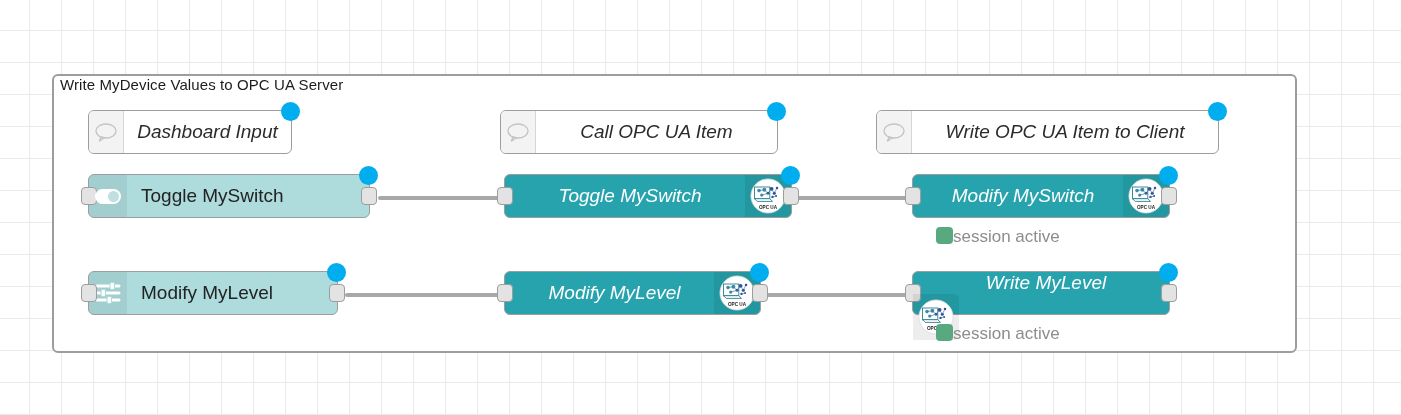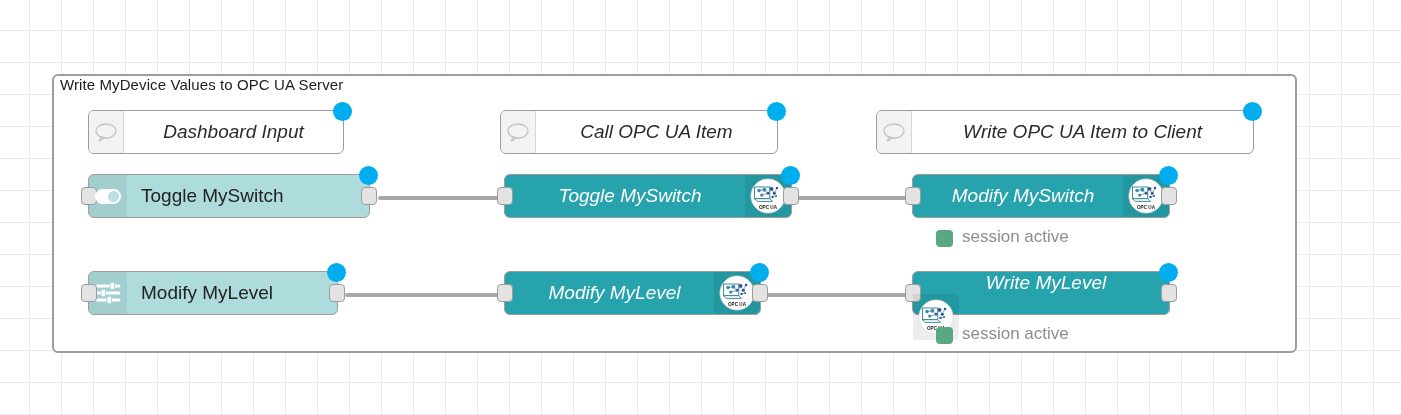--- a/index.html
+++ b/index.html
@@ -165,22 +165,21 @@
     border-radius: 50%;
     background: #00aeef;
     top: -9px;
     right: -9px;
   }
 
   
   .status {
     position: absolute;
     display: flex;
-    align-items: flex-end;
-    gap: 9px;
+    align-items: flex-start;
     padding-left: 17px;
   }
   .status-dot {
     width: 17px;
     height: 17px;
     border-radius: 4px;
     background: #59a980;
   }
   .status-text {
     font-size: 17px;
@@ -214,21 +213,21 @@
 
   <div class="group-box"></div>
   <div class="group-title">Write MyDevice Values to OPC UA Server</div>
 
   <div class="wire" style="left:378px; top:196px; width:126px;"></div>
   <div class="wire" style="left:784px; top:196px; width:128px;"></div>
 
   <div class="wire" style="left:345px; top:293px; width:158px;"></div>
   <div class="wire" style="left:753px; top:293px; width:158px;"></div>
 
-  <div class="node comment" style="left:88px; top:110px; width:256px;">
+  <div class="node comment" style="left:88px; top:110px; width:204px;">
     <div class="comment-icon-cell">
       <svg width="24" height="20" viewBox="0 0 24 20">
         <ellipse cx="12" cy="9" rx="10" ry="7" fill="none" stroke="#c4c4c4" stroke-width="1.4"></ellipse>
         <path d="M7 15 L5.5 19 L10.5 15.6 Z" fill="none" stroke="#c4c4c4" stroke-width="1.4" stroke-linejoin="round"></path>
       </svg>
     </div>
     <div class="comment-label">Dashboard Input</div>
     <div class="blue-dot"></div>
   </div>
 
@@ -236,21 +235,21 @@
     <div class="comment-icon-cell">
       <svg width="24" height="20" viewBox="0 0 24 20">
         <ellipse cx="12" cy="9" rx="10" ry="7" fill="none" stroke="#c4c4c4" stroke-width="1.4"></ellipse>
         <path d="M7 15 L5.5 19 L10.5 15.6 Z" fill="none" stroke="#c4c4c4" stroke-width="1.4" stroke-linejoin="round"></path>
       </svg>
     </div>
     <div class="comment-label">Call OPC UA Item</div>
     <div class="blue-dot"></div>
   </div>
 
-  <div class="node comment" style="left:876px; top:110px; width:378px;">
+  <div class="node comment" style="left:876px; top:110px; width:343px;">
     <div class="comment-icon-cell">
       <svg width="24" height="20" viewBox="0 0 24 20">
         <ellipse cx="12" cy="9" rx="10" ry="7" fill="none" stroke="#c4c4c4" stroke-width="1.4"></ellipse>
         <path d="M7 15 L5.5 19 L10.5 15.6 Z" fill="none" stroke="#c4c4c4" stroke-width="1.4" stroke-linejoin="round"></path>
       </svg>
     </div>
     <div class="comment-label">Write OPC UA Item to Client</div>
     <div class="blue-dot"></div>
   </div>
 

